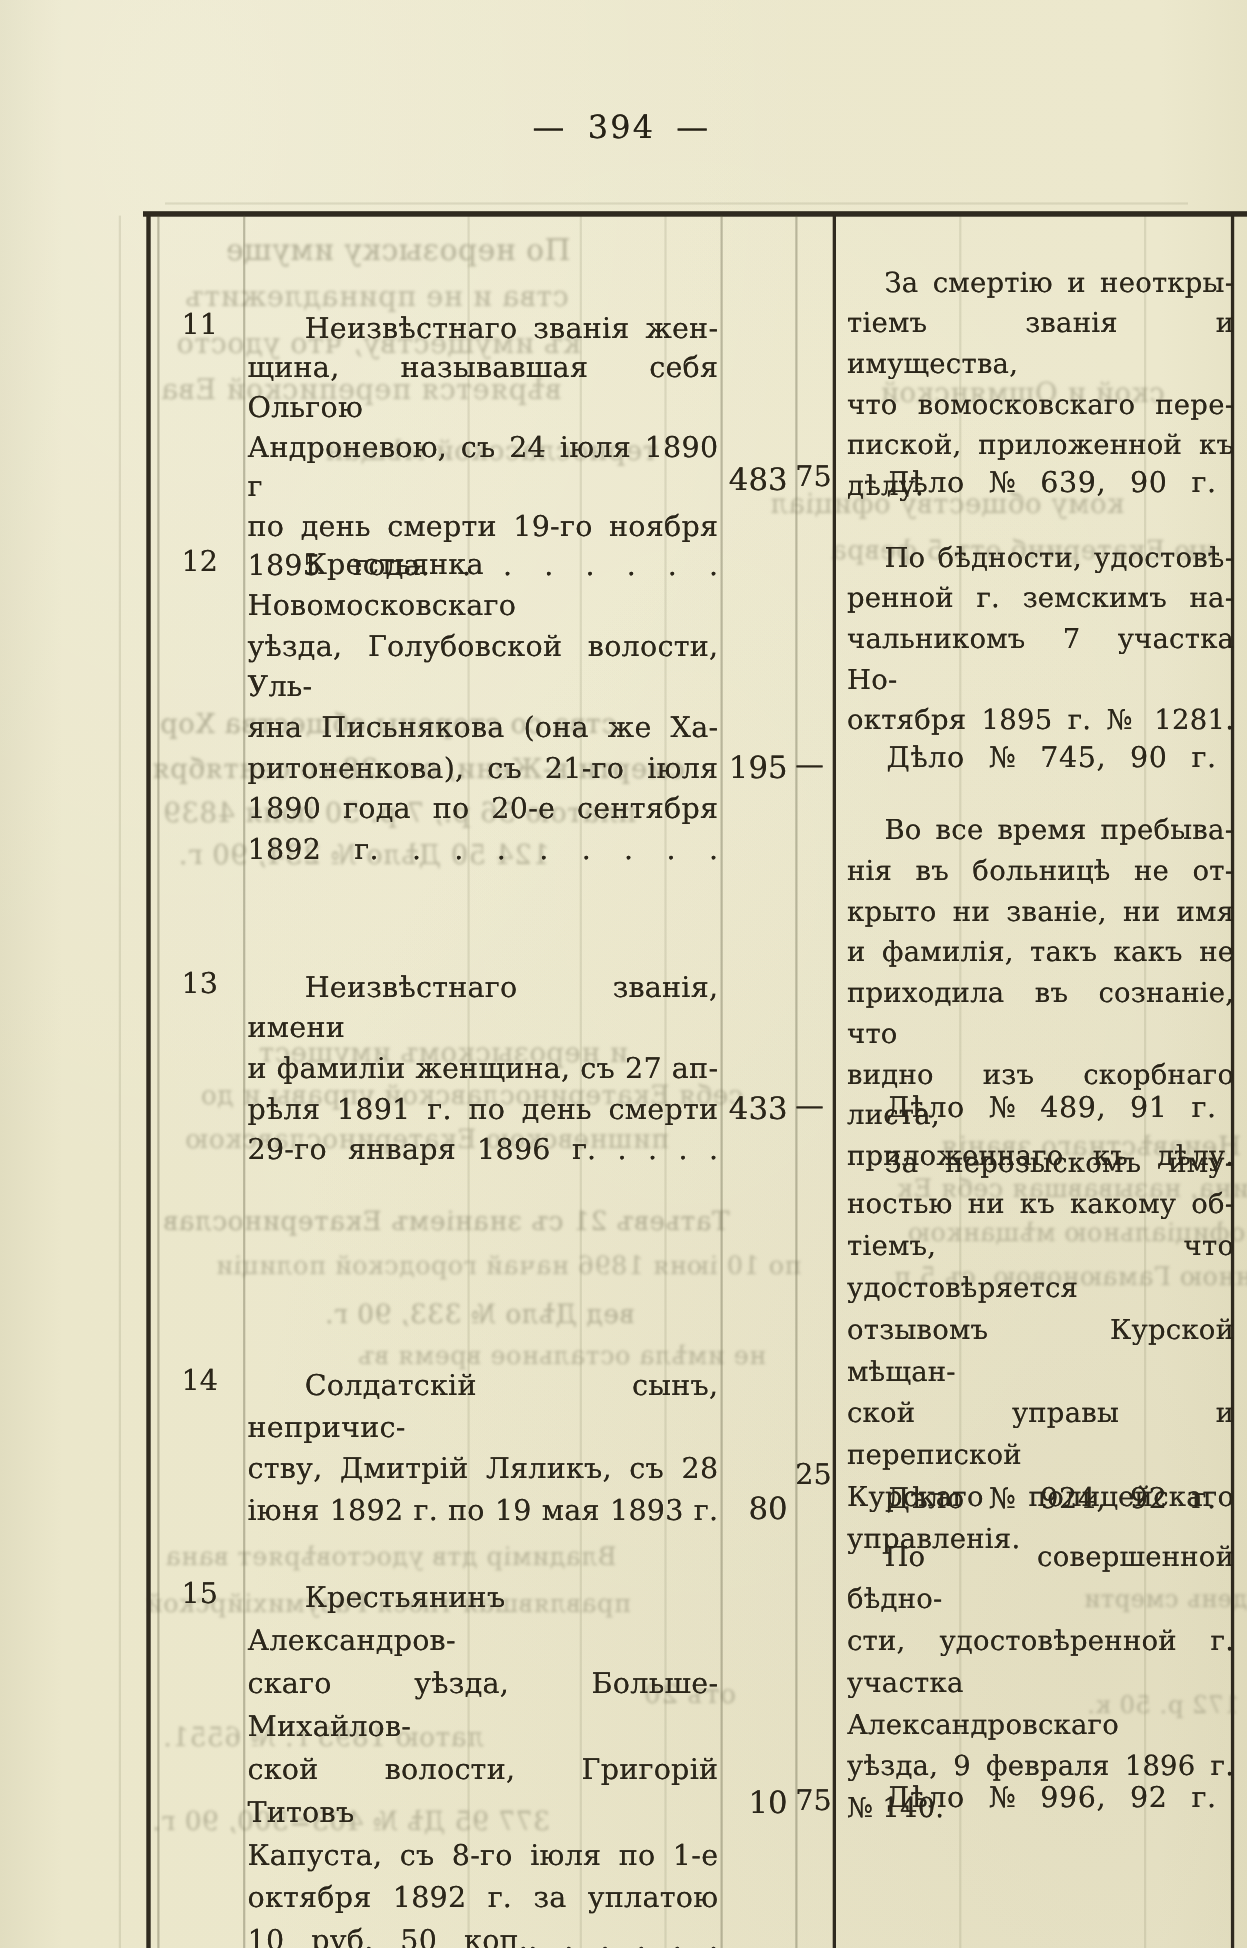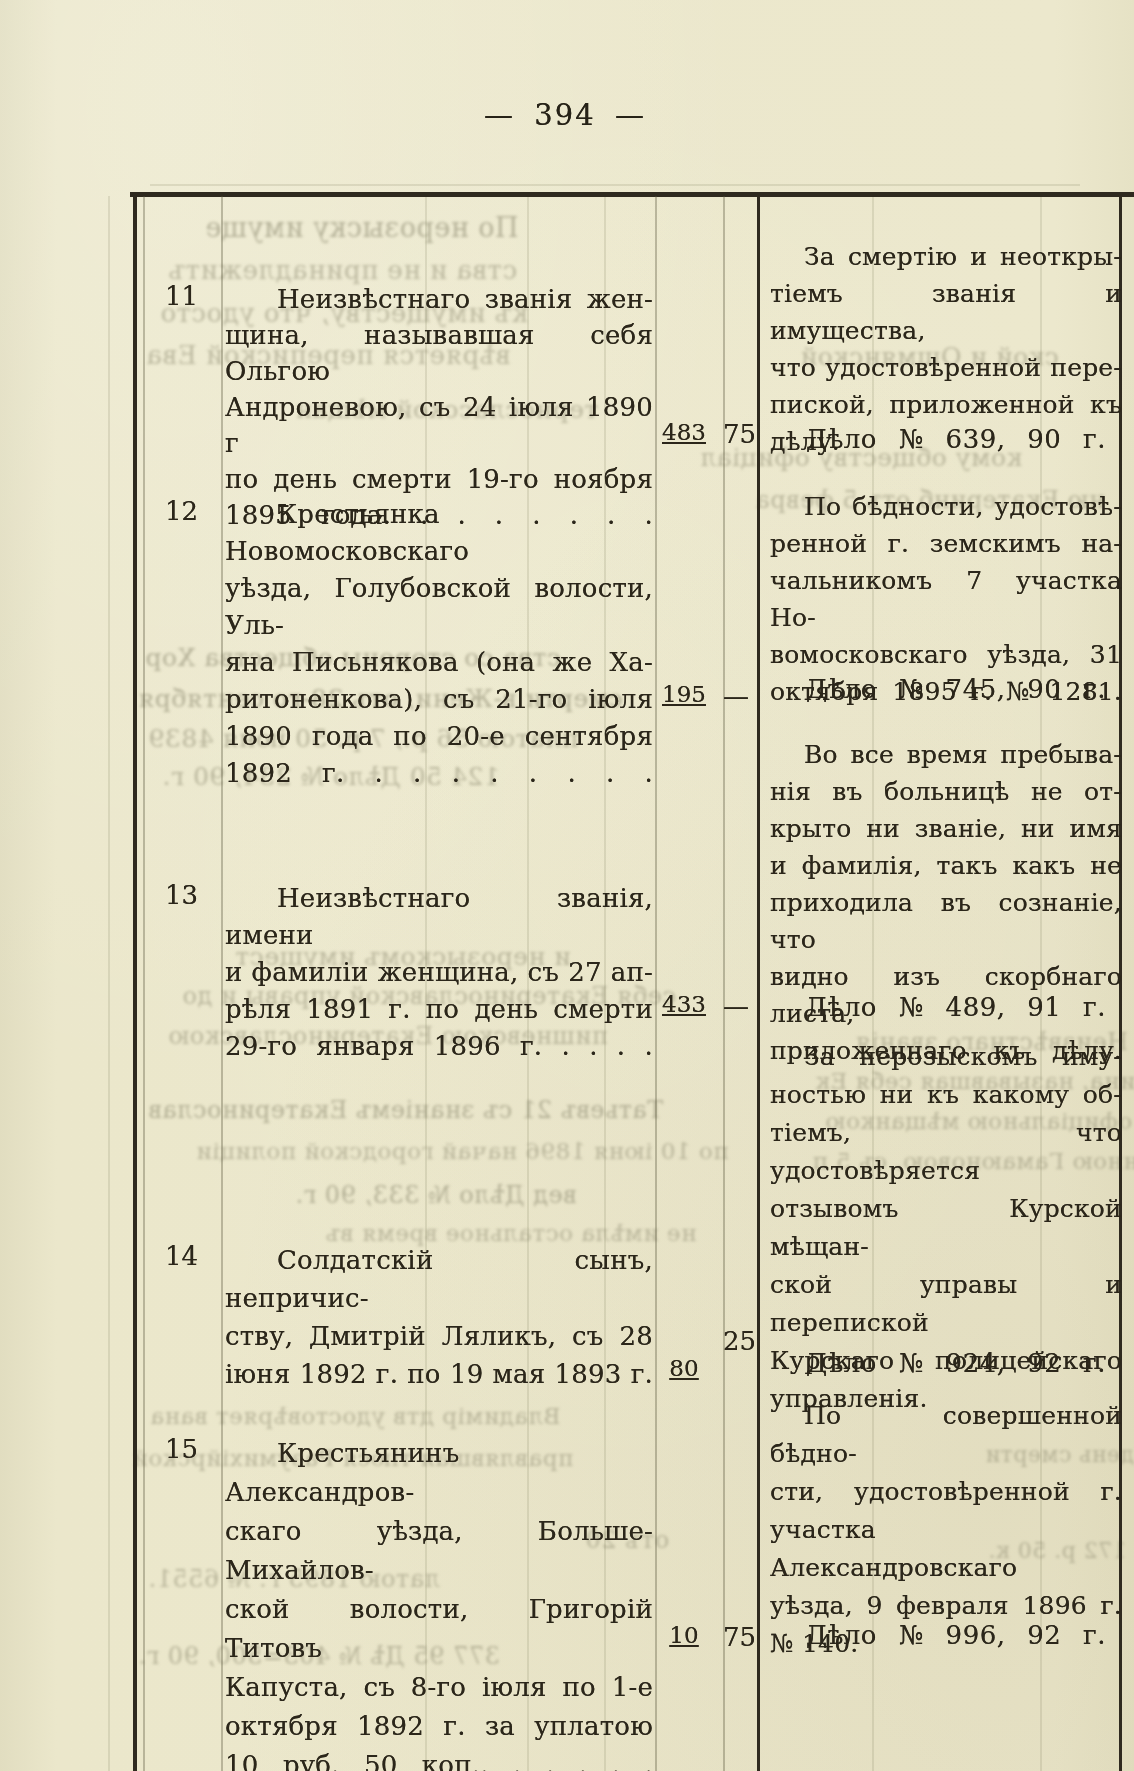--- a/index.html
+++ b/index.html
@@ -22,21 +22,21 @@
   .gline{position:absolute;background:rgba(130,125,95,.18);}
   
   .block{position:absolute;}
   .line{display:block;text-align:justify;text-align-last:justify;white-space:normal;}
   .nj{text-align-last:left;}
   .ind .line:first-child{text-indent:52px;}
   .ind2 .line:first-child{text-indent:34px;}
   .desc{left:225px;width:428px;font-size:26px;letter-spacing:.2px;}
   .note{left:770px;width:352px;font-size:25px;letter-spacing:.2px;}
   .rowno{position:absolute;left:142px;width:79px;text-align:center;font-size:26px;}
-  .rub{position:absolute;left:652px;width:64px;text-align:center;font-size:23px;text-decoration:underline;}
+  .rub{position:absolute;left:652px;width:64px;text-align:right;font-size:28px;}
   .kop{position:absolute;left:723px;width:25px;text-align:center;font-size:26px;}
   .caseref{position:absolute;left:806px;width:330px;font-size:26px;word-spacing:13px;letter-spacing:.5px;white-space:nowrap;}
   
   .ghost{position:absolute;transform:scaleX(-1);filter:blur(1.4px);
     color:#8d8a70;opacity:.52;white-space:nowrap;letter-spacing:.5px;}
   .txt{text-shadow:0 0 .5px rgba(43,38,26,.8);}
 </style>
 </head>
 <body>
 
@@ -98,42 +98,41 @@
     <span class="line">щина, называвшая себя Ольгою</span>
     <span class="line">Андроневою, съ 24 іюля 1890 г</span>
     <span class="line">по день смерти 19-го ноября</span>
     <span class="line">1895 года. . . . . . . .</span>
   </div>
   <div class="rub txt" style="top:419px">483</div>
   <div class="kop txt" style="top:419px">75</div>
   <div class="block note ind2 txt" style="top:238px;line-height:37px">
     <span class="line">За смертію и неоткры-</span>
     <span class="line">тіемъ званія и имущества,</span>
-    <span class="line">что удостовѣренной пере-</span>
+    <span class="line">что вомосковскаго пере-</span>
     <span class="line">пиской, приложенной къ</span>
     <span class="line nj">дѣлу.</span>
   </div>
   <div class="caseref txt" style="top:424px">Дѣло № 639, 90 г.</div>
 
   <div class="rowno txt" style="top:496px">12</div>
   <div class="block desc ind txt" style="top:496px;line-height:37px">
     <span class="line">Крестьянка Новомосковскаго</span>
     <span class="line">уѣзда, Голубовской волости, Уль-</span>
     <span class="line">яна Письнякова (она же Ха-</span>
     <span class="line">ритоненкова), съ 21-го іюля</span>
     <span class="line">1890 года по 20-е сентября</span>
     <span class="line">1892 г. . . . . . . . .</span>
   </div>
   <div class="rub txt" style="top:681px">195</div>
   <div class="kop txt" style="top:681px">—</div>
   <div class="block note ind2 txt" style="top:488px;line-height:37px">
     <span class="line">По бѣдности, удостовѣ-</span>
     <span class="line">ренной г. земскимъ на-</span>
     <span class="line">чальникомъ 7 участка Но-</span>
-    <span class="line">вомосковскаго уѣзда, 31</span>
     <span class="line">октября 1895 г. № 1281.</span>
   </div>
   <div class="caseref txt" style="top:674px">Дѣло № 745, 90 г.</div>
 
   <div class="rowno txt" style="top:880px">13</div>
   <div class="block desc ind txt" style="top:880px;line-height:37px">
     <span class="line">Неизвѣстнаго званія, имени</span>
     <span class="line">и фамиліи женщина, съ 27 ап-</span>
     <span class="line">рѣля 1891 г. по день смерти</span>
     <span class="line">29-го января 1896 г. . . . .</span>

